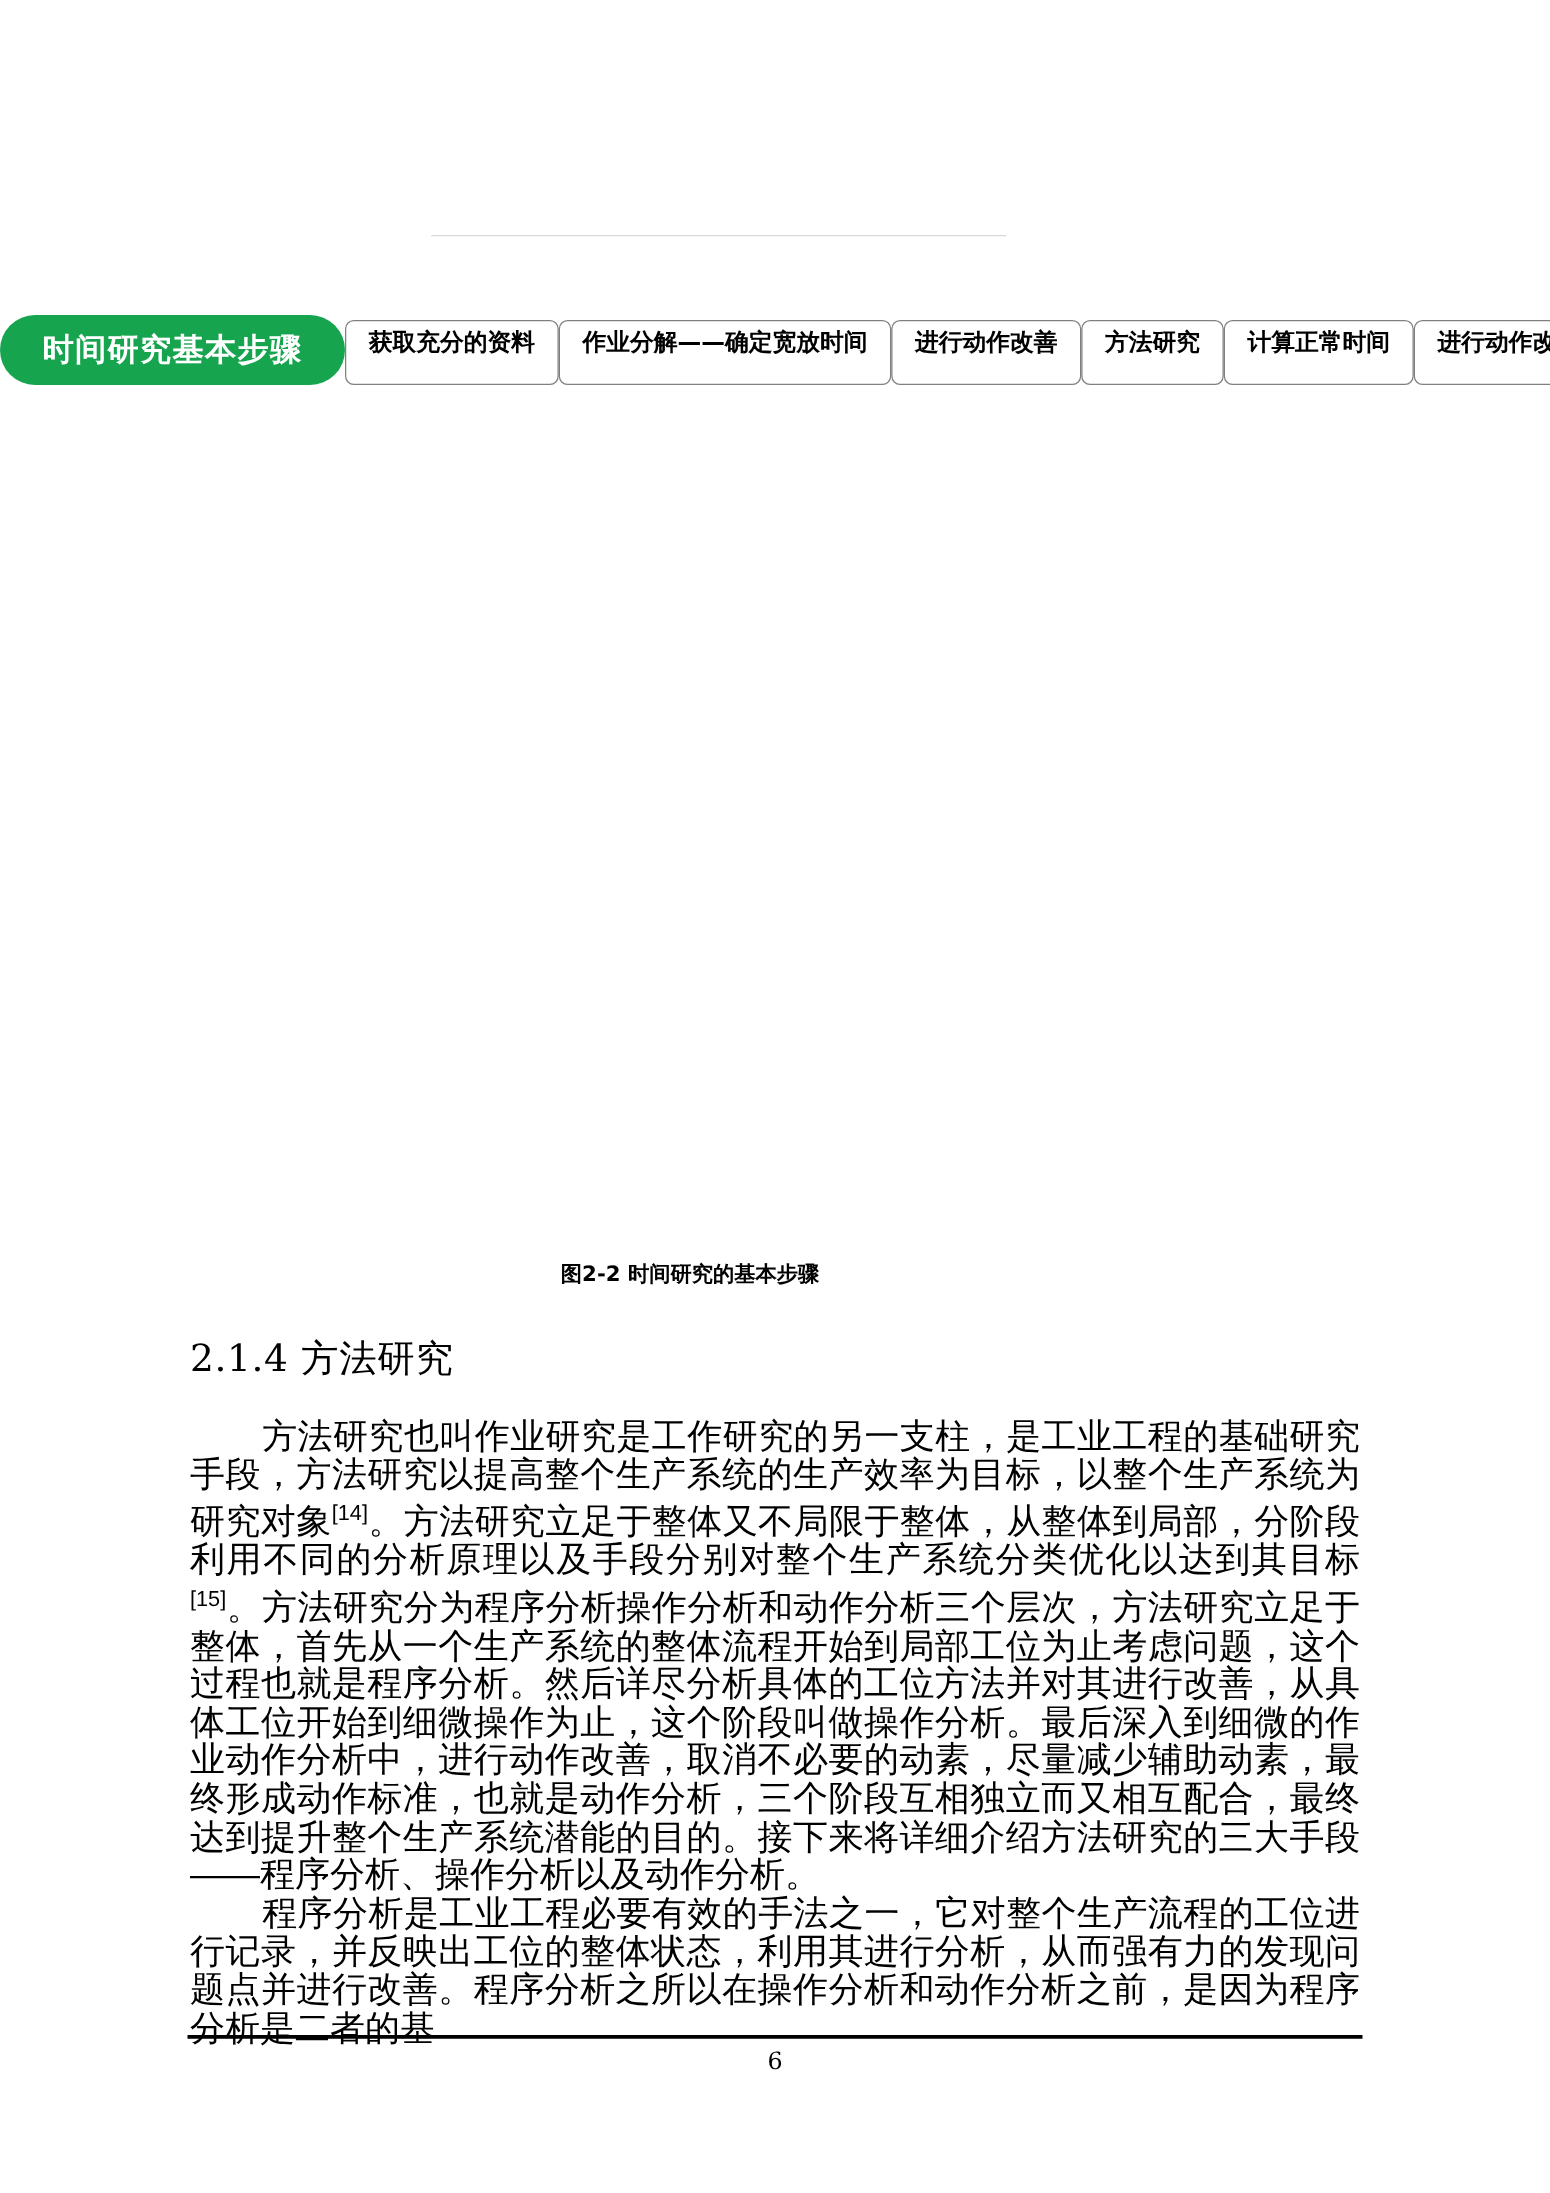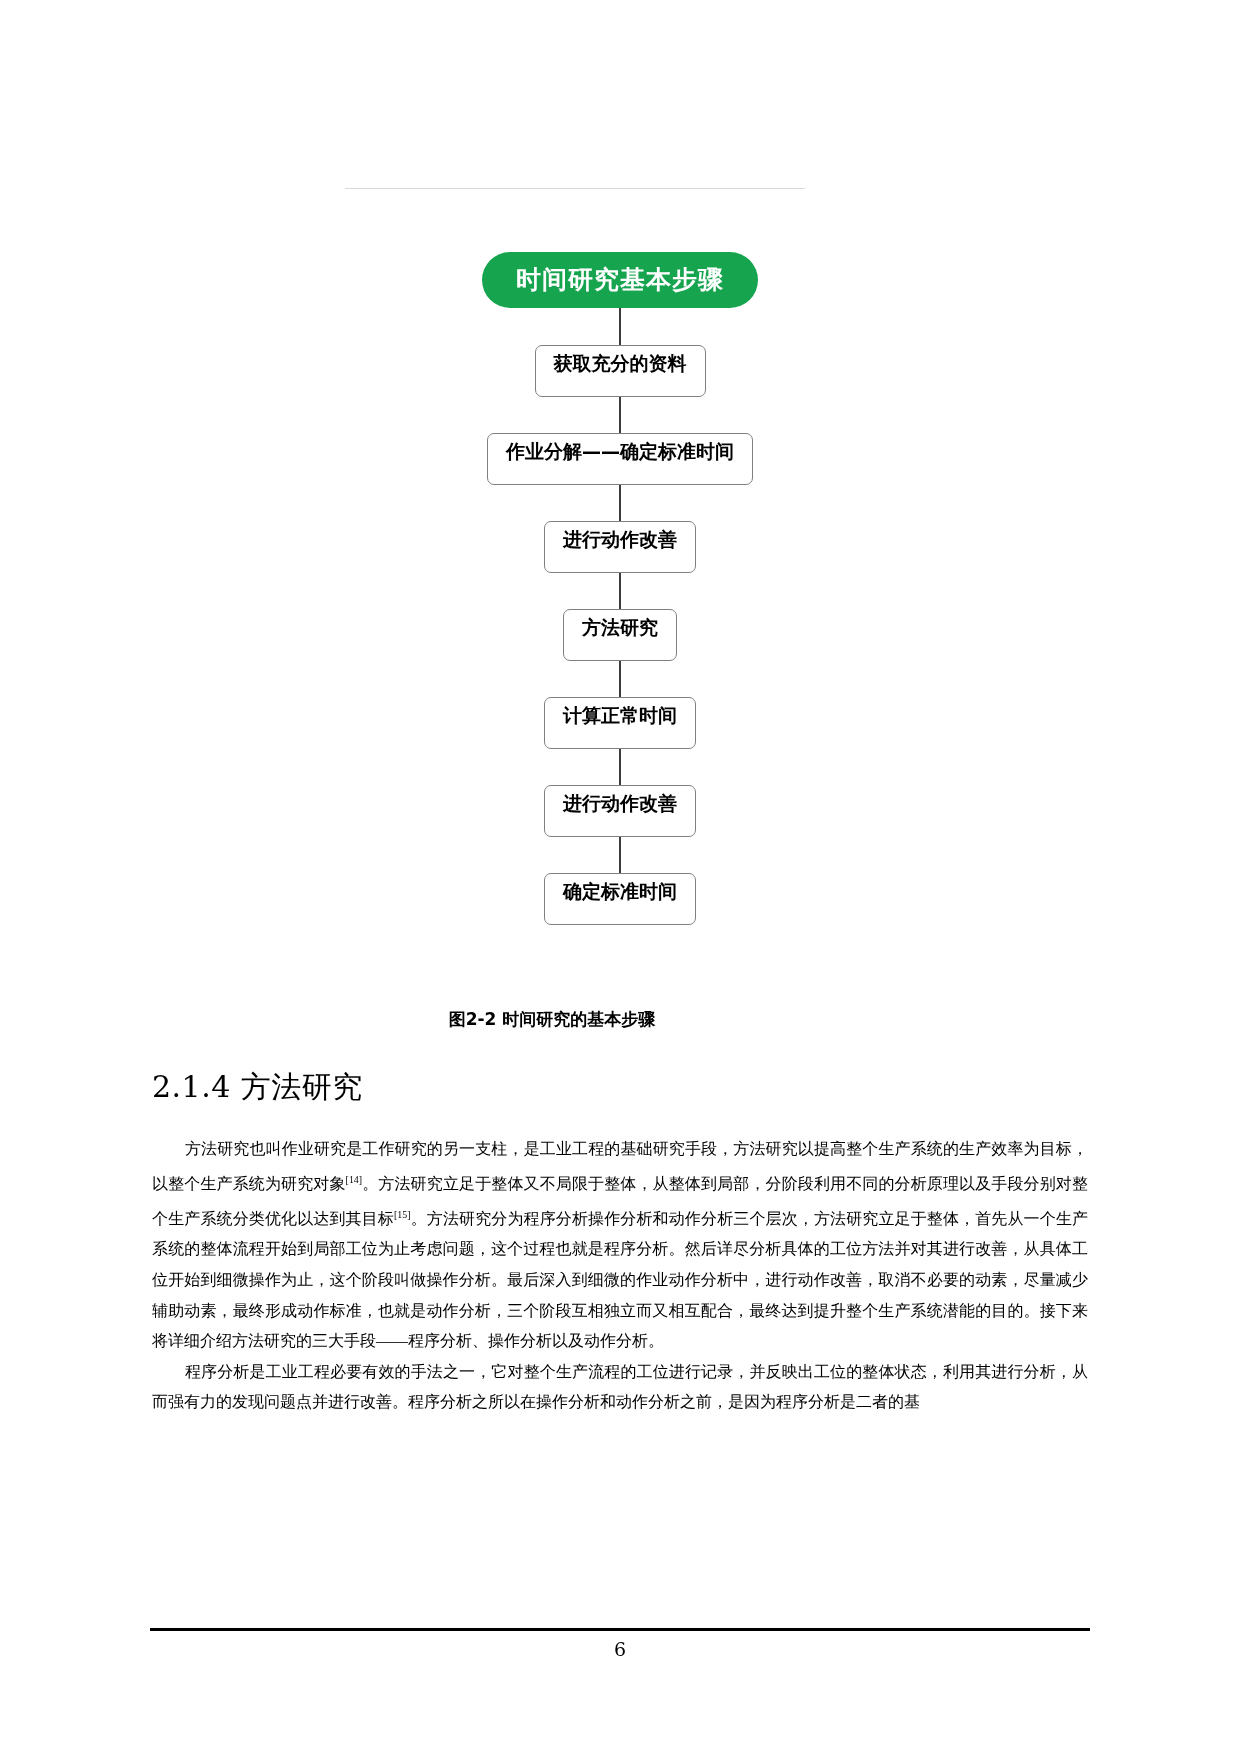--- a/index.html
+++ b/index.html
@@ -30,22 +30,21 @@
     background: #d9d9d9;
   }
 
   
   .flowchart {
     position: absolute;
     left: 0;
     top: 252px;
     width: 1240px;
     display: flex;
-    flex-direction: column;
-    align-items: center;
+    align-items: flex-end;
   }
 
   .fc-start {
     background: #17A44F;
     color: #ffffff;
     border-radius: 28px;
     height: 56px;
     line-height: 56px;
     padding: 0 34px;
     font-size: 25px;
@@ -102,23 +101,23 @@
   h2.section-heading {
     margin: 0 0 26px 0;
     font-size: 30px;
     font-weight: normal;
     font-family: "DejaVu Serif", "Liberation Serif", serif;
     letter-spacing: 0.5px;
   }
 
   p.body-text {
     margin: 0;
-    font-size: 16px;
+    font-size: 28px;
     line-height: 30.6px;
-    font-family: Liberation Serif, serif;
+    font-family: Liberation Sans, sans-serif;
     text-align: justify;
     text-justify: inter-ideograph;
     letter-spacing: 0px;
   }
   p.body-text + p.body-text { margin-top: 0; }
   .indent2 { padding-left: 2.05em; display: inline-block; }
   sup { font-size: 0.62em; vertical-align: super; }
 
   
   .footer-rule {
@@ -147,21 +146,21 @@
   <div class="header-rule"></div>
 
   <div class="flowchart">
 
     <div class="fc-start">时间研究基本步骤</div>
 
     <div class="fc-connector c1"></div>
     <div class="fc-box">获取充分的资料</div>
 
     <div class="fc-connector c2"></div>
-    <div class="fc-box">作业分解——确定标准时间</div>
+    <div class="fc-box">作业分解——确定宽放时间</div>
 
     <div class="fc-connector c2"></div>
     <div class="fc-box">进行动作改善</div>
 
     <div class="fc-connector c2"></div>
     <div class="fc-box">方法研究</div>
 
     <div class="fc-connector c2"></div>
     <div class="fc-box">计算正常时间</div>
 

